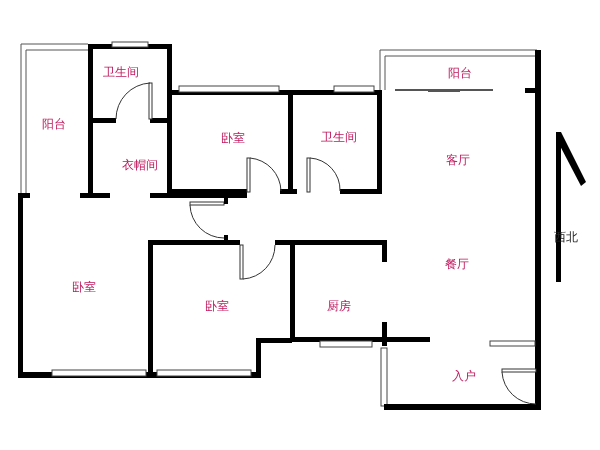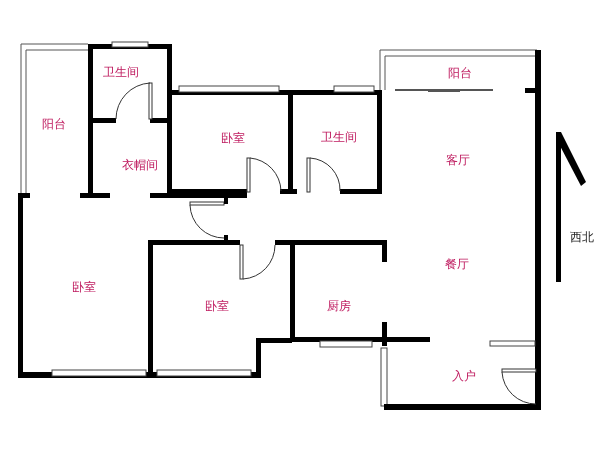--- a/index.html
+++ b/index.html
@@ -140,13 +140,13 @@
 <div class="label" style="left:127px;top:165px;margin-left:13px;">衣帽间</div>
 <div class="label" style="left:233px;top:138px;">卧室</div>
 <div class="label" style="left:339px;top:137px;">卫生间</div>
 <div class="label" style="left:460px;top:73px;">阳台</div>
 <div class="label" style="left:458px;top:160px;">客厅</div>
 <div class="label" style="left:457px;top:264px;">餐厅</div>
 <div class="label" style="left:339px;top:306px;">厨房</div>
 <div class="label" style="left:84px;top:287px;">卧室</div>
 <div class="label" style="left:217px;top:306px;">卧室</div>
 <div class="label" style="left:464px;top:376px;">入户</div>
-<div class="compass-label" style="left:582px;top:237px;">西北</div>
+<div class="compass-label" style="left:566px;top:237px;">西北</div>
 
 </body></html>

